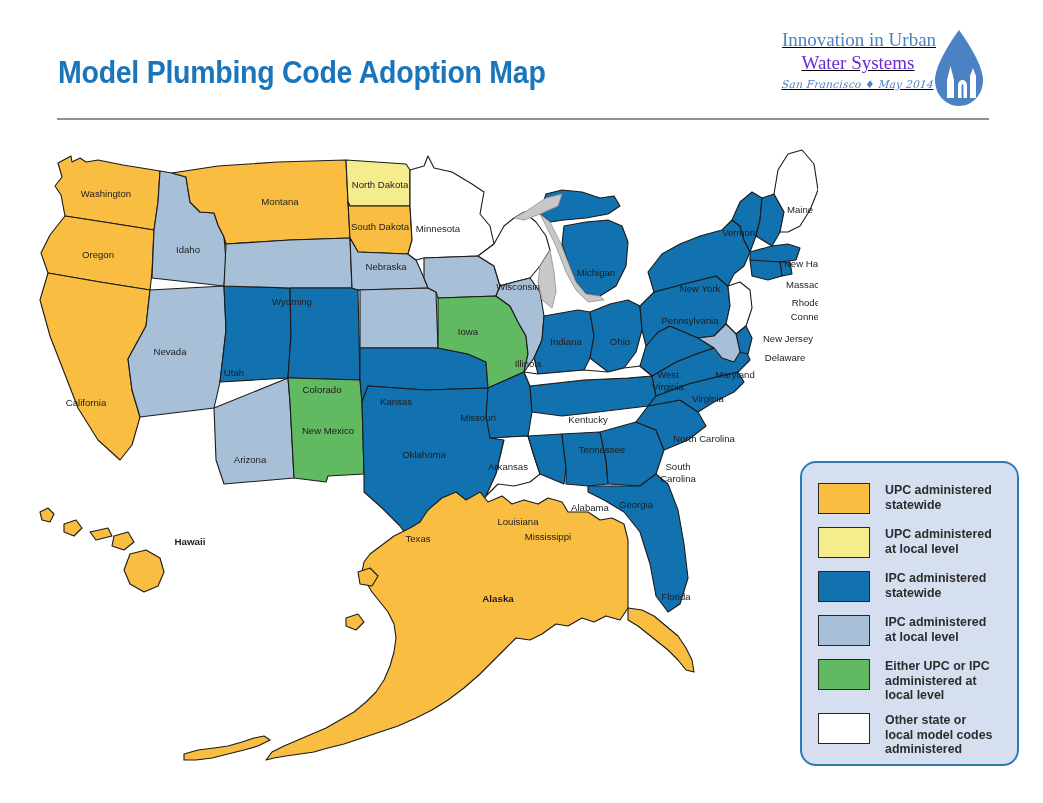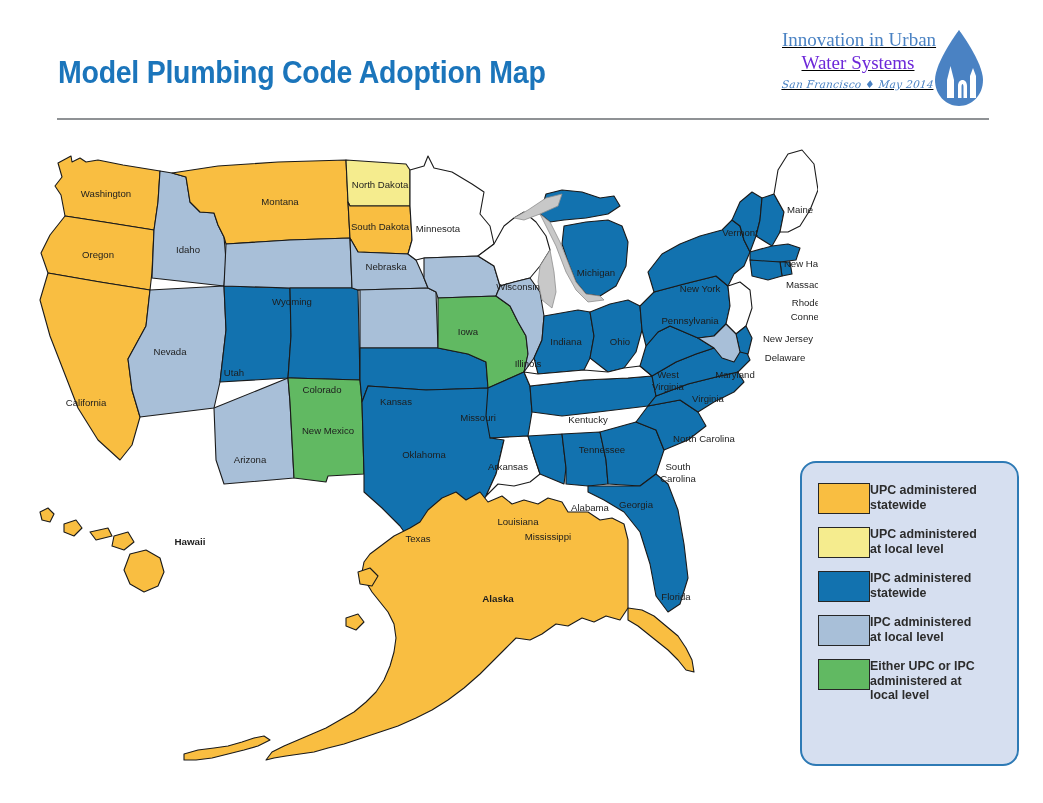--- a/index.html
+++ b/index.html
@@ -65,20 +65,21 @@
   .legend-row{
     position:absolute;left:16px;display:flex;align-items:flex-start;
   }
   .swatch{
     width:52px;height:31px;
     border:1.6px solid #262626;
     box-sizing:border-box;flex:0 0 auto;
     margin-top:1px;
   }
   .legend-text{
+    margin-left:15px;
     font-size:12.4px;font-weight:bold;line-height:14.6px;
     color:#2c2c2c;white-space:pre-line;
     padding-top:1px;
   }
 </style>
 </head>
 <body>
 
 <div id="slide">
 
@@ -256,16 +257,22 @@
 at local level</div>
     </div>
 
     <div class="legend-row" style="top:195px">
       <div class="swatch" style="background:#61b962"></div>
       <div class="legend-text">Either UPC or IPC
 administered at
 local level</div>
     </div>
 
+    <div class="legend-row" style="top:249px">
+      <div class="swatch" style="background:#ffffff"></div>
+      <div class="legend-text">Other state or
+local model codes
+administered</div>
+    </div>
 
   </div>
 
 </div>
 
 </body></html>

